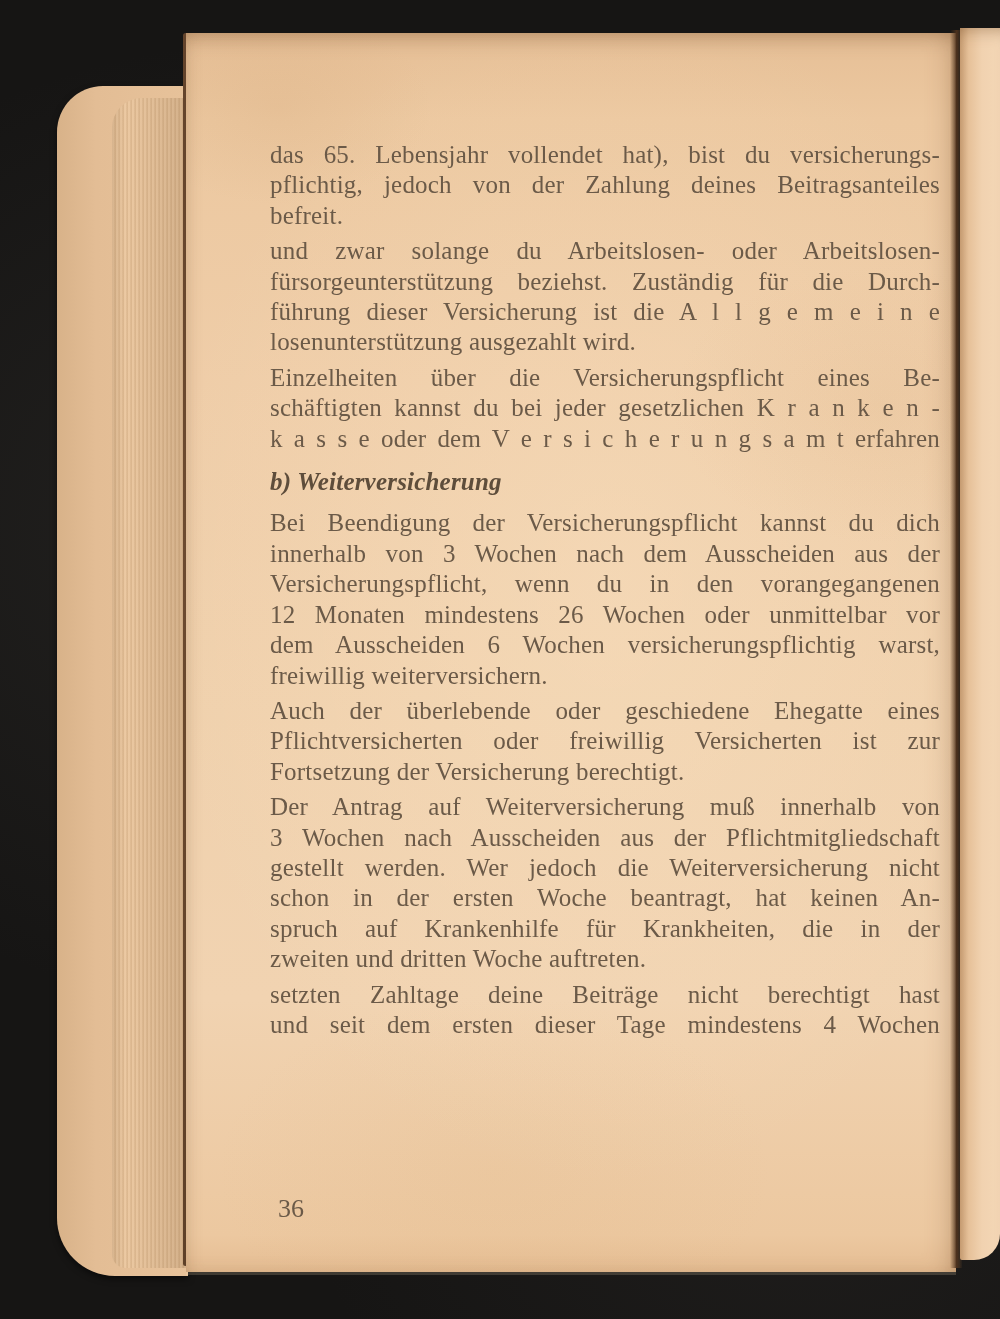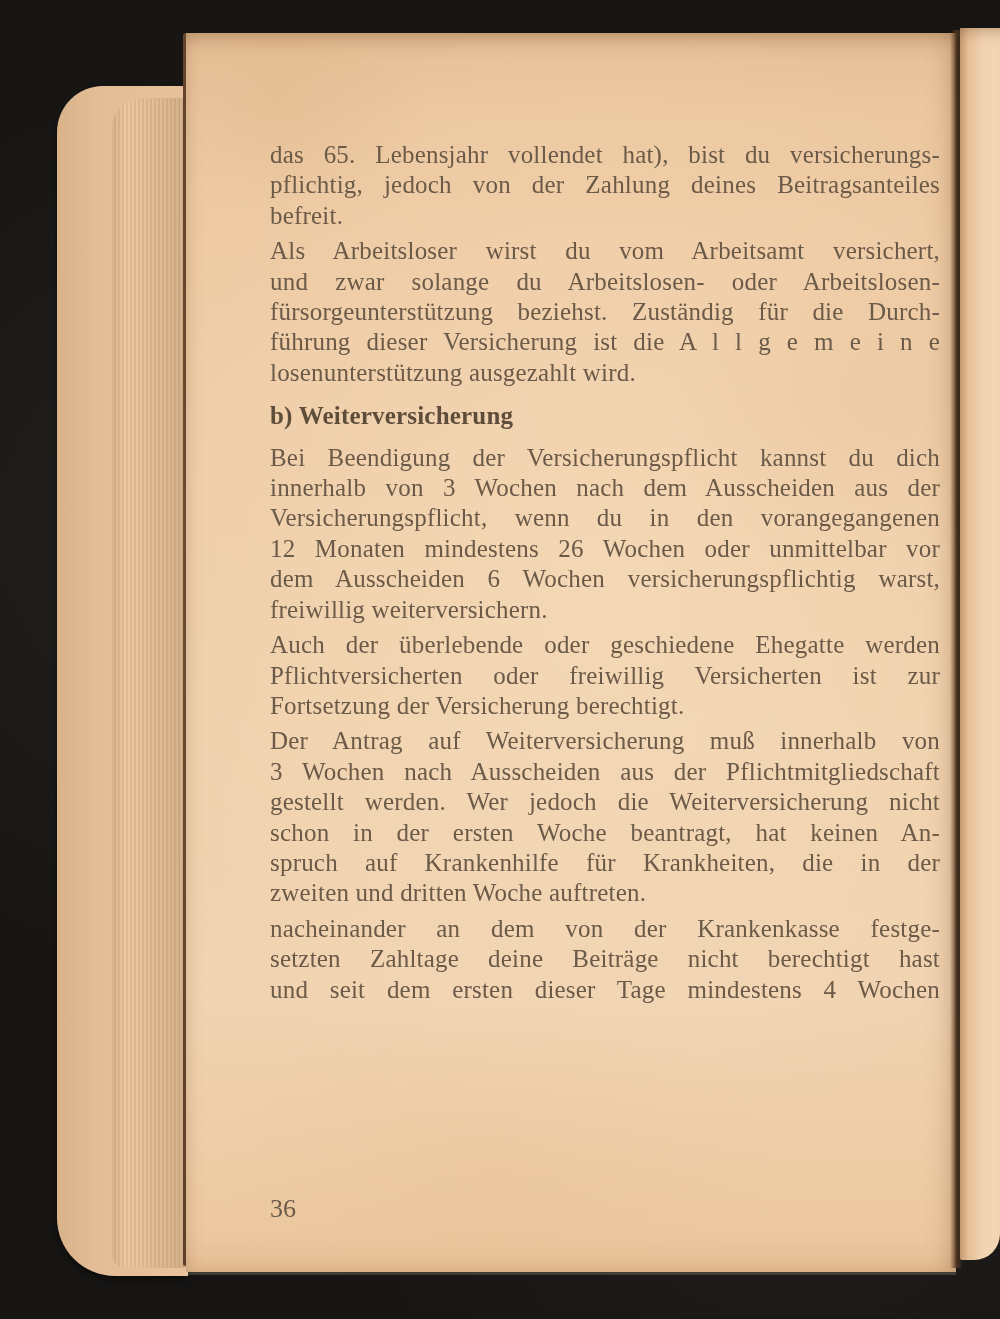--- a/index.html
+++ b/index.html
@@ -100,24 +100,25 @@
     text-align: justify;
     text-align-last: justify;
     white-space: normal;
   }
   .line-left { text-align-last: left; }
   .para { margin: 0 0 5px 0; }
   .heading {
     font-weight: bold;
     color: #5e4d3b;
     margin: 13px 0 11px 0;
+    font-style: italic;
   }
   .page-number {
     position: absolute;
-    left: 270px; top: 1194px;
+    left: 278px; top: 1194px;
     color: #6b5a48;
     font-size: 26px;
   }
 </style>
 </head>
 <body>
 
 <div class="scene">
   <div class="under-page"></div>
   <div class="page-stack"></div>
@@ -125,50 +126,53 @@
   <div class="main-page"></div>
   <div class="gutter"></div>
   <div class="right-page"></div>
   <div class="text-block">
       <div class="para">
         <div class="line">das 65. Lebensjahr vollendet hat), bist du versicherungs-</div>
         <div class="line">pflichtig, jedoch von der Zahlung deines Beitragsanteiles</div>
         <div class="line line-left">befreit.</div>
       </div>
       <div class="para">
-        <div class="line">Als Arbeitsloser wirst du vom Arbeitsamt versichert,</div>
         <div class="line">und zwar solange du Arbeitslosen- oder Arbeitslosen-</div>
         <div class="line">fürsorgeunterstützung beziehst. Zuständig für die Durch-</div>
         <div class="line">führung dieser Versicherung ist die A l l g e m e i n e</div>
         <div class="line line-left">losenunterstützung ausgezahlt wird.</div>
+      </div>
+      <div class="para">
+        <div class="line">Einzelheiten über die Versicherungspflicht eines Be-</div>
+        <div class="line">schäftigten kannst du bei jeder gesetzlichen K r a n k e n -</div>
+        <div class="line">k a s s e oder dem V e r s i c h e r u n g s a m t erfahren</div>
       </div>
       <div class="para heading">
         <div class="line line-left">b) Weiterversicherung</div>
       </div>
       <div class="para">
         <div class="line">Bei Beendigung der Versicherungspflicht kannst du dich</div>
         <div class="line">innerhalb von 3 Wochen nach dem Ausscheiden aus der</div>
         <div class="line">Versicherungspflicht, wenn du in den vorangegangenen</div>
         <div class="line">12 Monaten mindestens 26 Wochen oder unmittelbar vor</div>
         <div class="line">dem Ausscheiden 6 Wochen versicherungspflichtig warst,</div>
         <div class="line line-left">freiwillig weiterversichern.</div>
       </div>
       <div class="para">
-        <div class="line">Auch der überlebende oder geschiedene Ehegatte werden</div>
+        <div class="line">Auch der überlebende oder geschiedene Ehegatte eines</div>
         <div class="line">Pflichtversicherten oder freiwillig Versicherten ist zur</div>
         <div class="line line-left">Fortsetzung der Versicherung berechtigt.</div>
       </div>
       <div class="para">
         <div class="line">Der Antrag auf Weiterversicherung muß innerhalb von</div>
         <div class="line">3 Wochen nach Ausscheiden aus der Pflichtmitgliedschaft</div>
         <div class="line">gestellt werden. Wer jedoch die Weiterversicherung nicht</div>
         <div class="line">schon in der ersten Woche beantragt, hat keinen An-</div>
         <div class="line">spruch auf Krankenhilfe für Krankheiten, die in der</div>
         <div class="line line-left">zweiten und dritten Woche auftreten.</div>
       </div>
       <div class="para">
-        <div class="line">nacheinander an dem von der Krankenkasse festge-</div>
         <div class="line">setzten Zahltage deine Beiträge nicht berechtigt hast</div>
         <div class="line">und seit dem ersten dieser Tage mindestens 4 Wochen</div>
       </div>
     </div>
   <div class="page-number">36</div>
 </div>
 
 </body></html>

